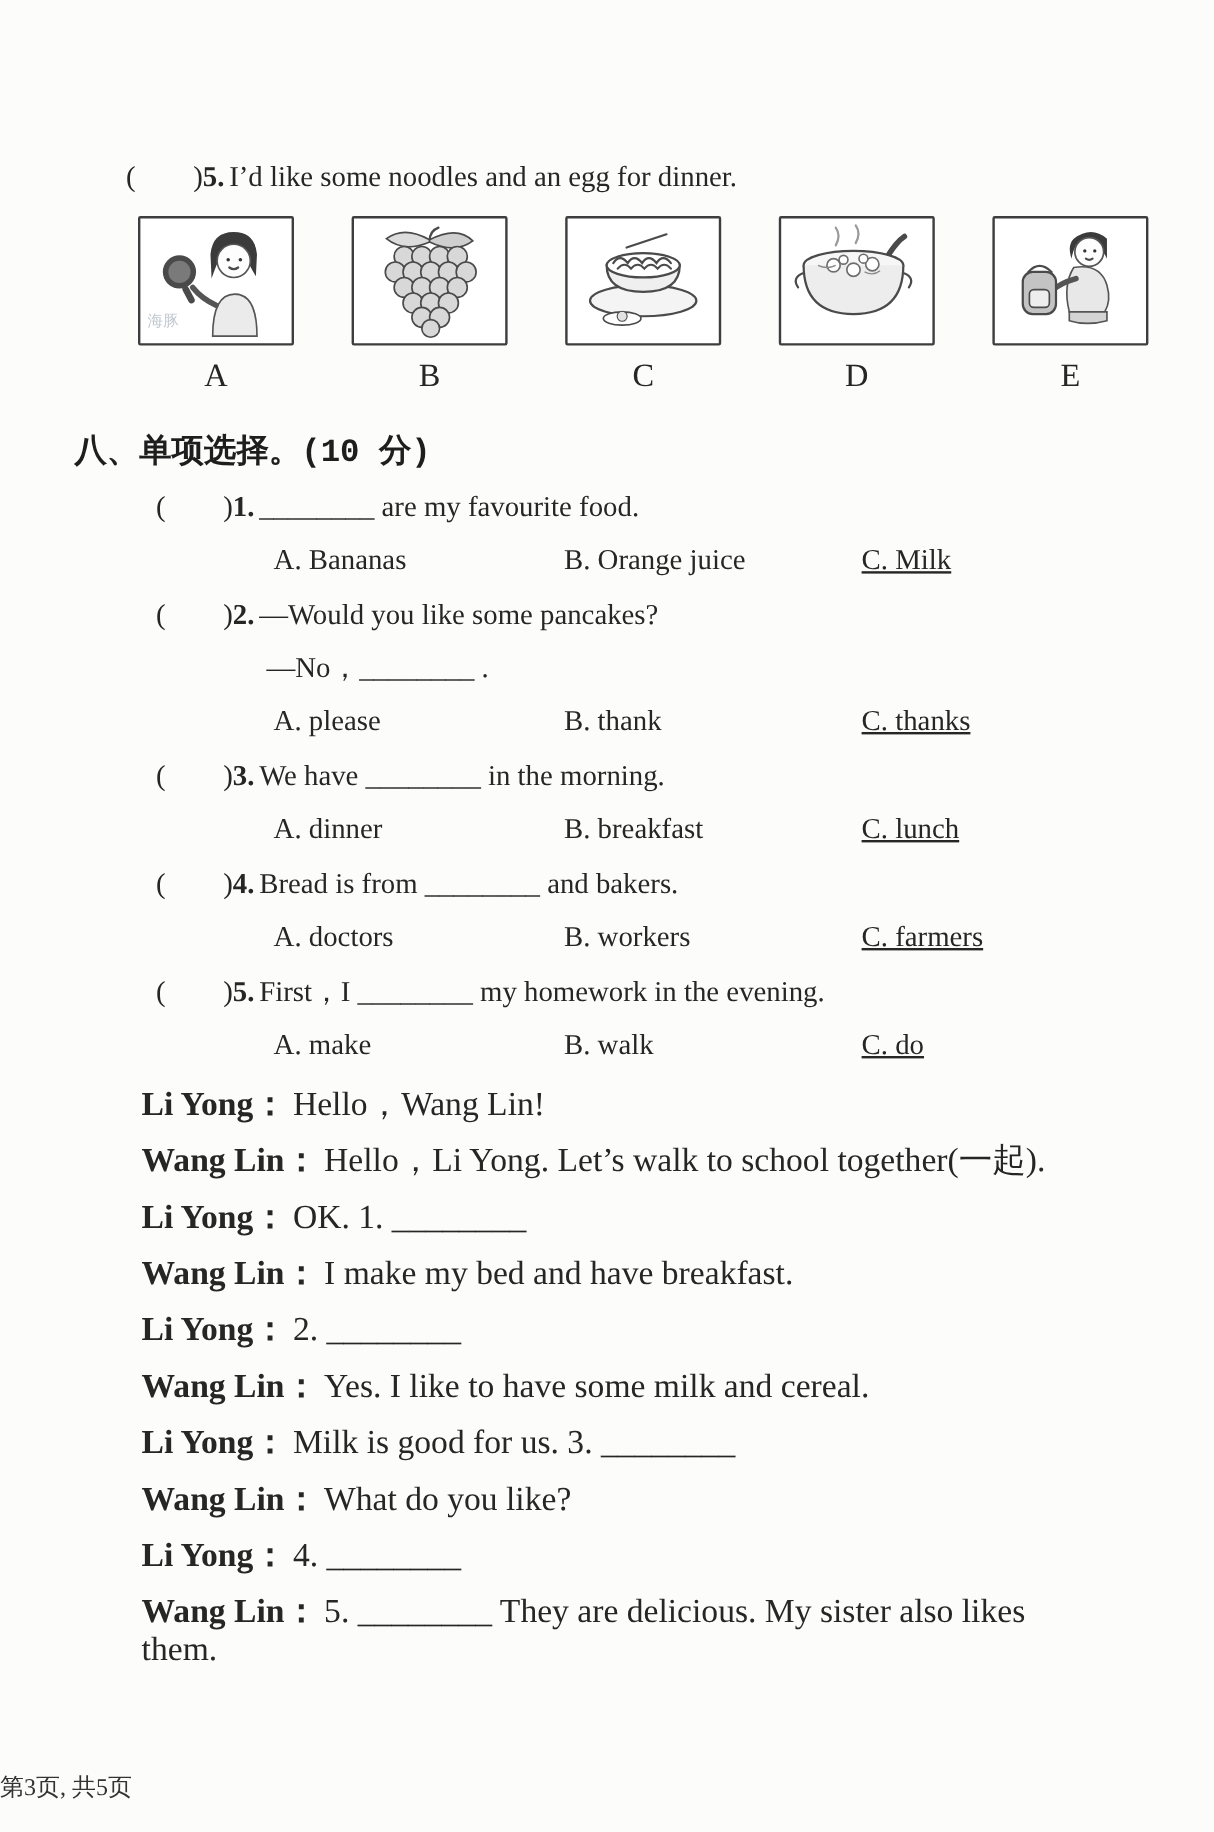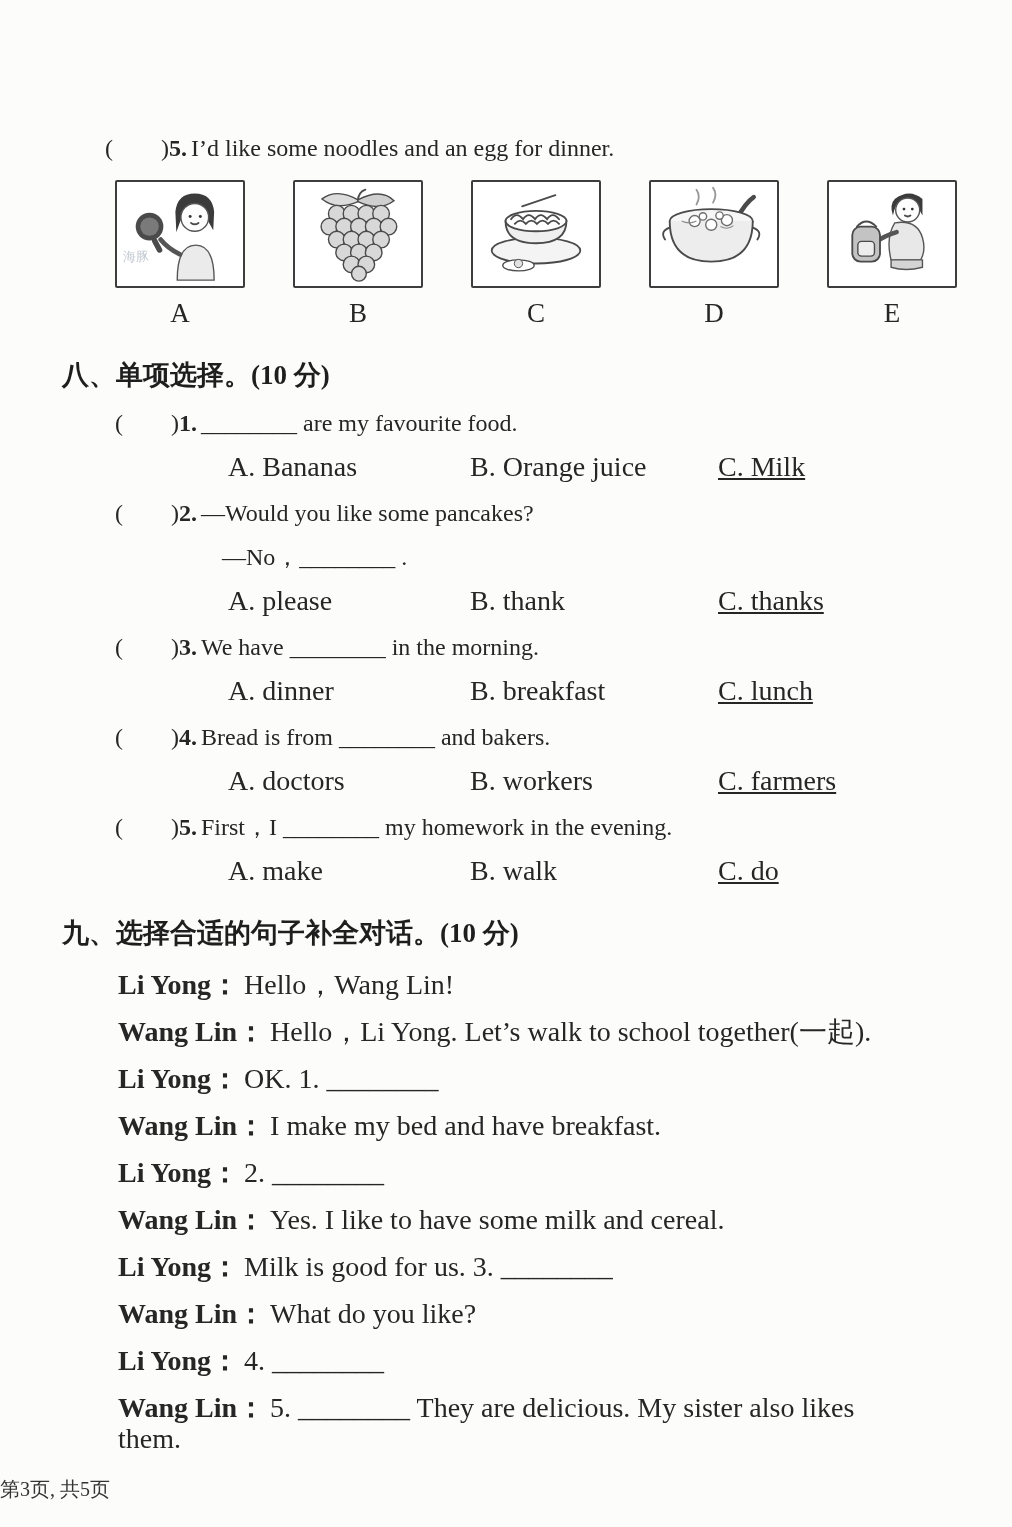--- a/index.html
+++ b/index.html
@@ -25,39 +25,39 @@
   .pics { display: flex; gap: 48px; margin: 16px 0 0 53px; }
   .pic { display: flex; flex-direction: column; align-items: center; }
   .pic-box {
     width: 130px; height: 108px;
     border: 2px solid #3d3d3d; border-radius: 2px;
     background: #fff; position: relative;
     display: flex; align-items: center; justify-content: center;
   }
   .pic-box svg { width: 118px; height: 96px; }
   .wm {
-    position: absolute; left: 6px; bottom: 20px;
+    position: absolute; left: 6px; bottom: 9px;
     font-size: 13px; color: rgba(140,155,170,0.55);
     font-family: "Liberation Sans", sans-serif;
   }
   .pic-label { margin-top: 10px; font-size: 27px; }
 
   
   .sec-title {
     margin: 28px 0 0 0;
     font-size: 27px; font-weight: 700;
-    font-family: Liberation Serif, serif;
+    font-family: Liberation Mono, monospace;
     color: #1e1e1e;
   }
 
   
   .q { margin-top: 10px; }
-  .q-line { margin: 14px 0 0 53px; font-size: 24px; line-height: 32px; }
+  .q-line { margin: 14px 0 0 68px; font-size: 24px; line-height: 32px; }
   .q-line2 { margin: 12px 0 0 160px; font-size: 24px; line-height: 32px; }
-  .opts { display: flex; margin: 12px 0 0 166px; font-size: 28px; line-height: 32px; }
+  .opts { display: flex; margin: 12px 0 0 166px; font-size: 24px; line-height: 32px; }
   .opt-a { width: 242px; }
   .opt-b { width: 248px; }
   .opt-c { flex: 1; text-decoration: underline; }
 
   
   .dialogue { margin-top: 18px; }
   .dlg { margin: 0 0 16px 56px; font-size: 28px; line-height: 31px; }
   .spk { font-weight: 700; }
   .dlg-text { margin-left: 5px; }
 
@@ -229,21 +229,20 @@
 
     <div class="q">
       <p class="q-line"><span>(　　)</span><span class="qnum">5.</span><span class="qtext">First，I ________ my homework in the evening.</span></p>
       <p class="opts">
         <span class="opt-a">A. make</span>
         <span class="opt-b">B. walk</span>
         <span class="opt-c">C. do</span>
       </p>
     </div>
 
-    <h2 class="sec-title">九、选择合适的句子补全对话。(10 分)</h2>
 
     <div class="dialogue">
       <p class="dlg"><span class="spk">Li Yong：</span><span class="dlg-text">Hello，Wang Lin!</span></p>
       <p class="dlg"><span class="spk">Wang Lin：</span><span class="dlg-text">Hello，Li Yong. Let’s walk to school together(一起).</span></p>
       <p class="dlg"><span class="spk">Li Yong：</span><span class="dlg-text">OK. 1. ________</span></p>
       <p class="dlg"><span class="spk">Wang Lin：</span><span class="dlg-text">I make my bed and have breakfast.</span></p>
       <p class="dlg"><span class="spk">Li Yong：</span><span class="dlg-text">2. ________</span></p>
       <p class="dlg"><span class="spk">Wang Lin：</span><span class="dlg-text">Yes. I like to have some milk and cereal.</span></p>
       <p class="dlg"><span class="spk">Li Yong：</span><span class="dlg-text">Milk is good for us. 3. ________</span></p>
       <p class="dlg"><span class="spk">Wang Lin：</span><span class="dlg-text">What do you like?</span></p>

